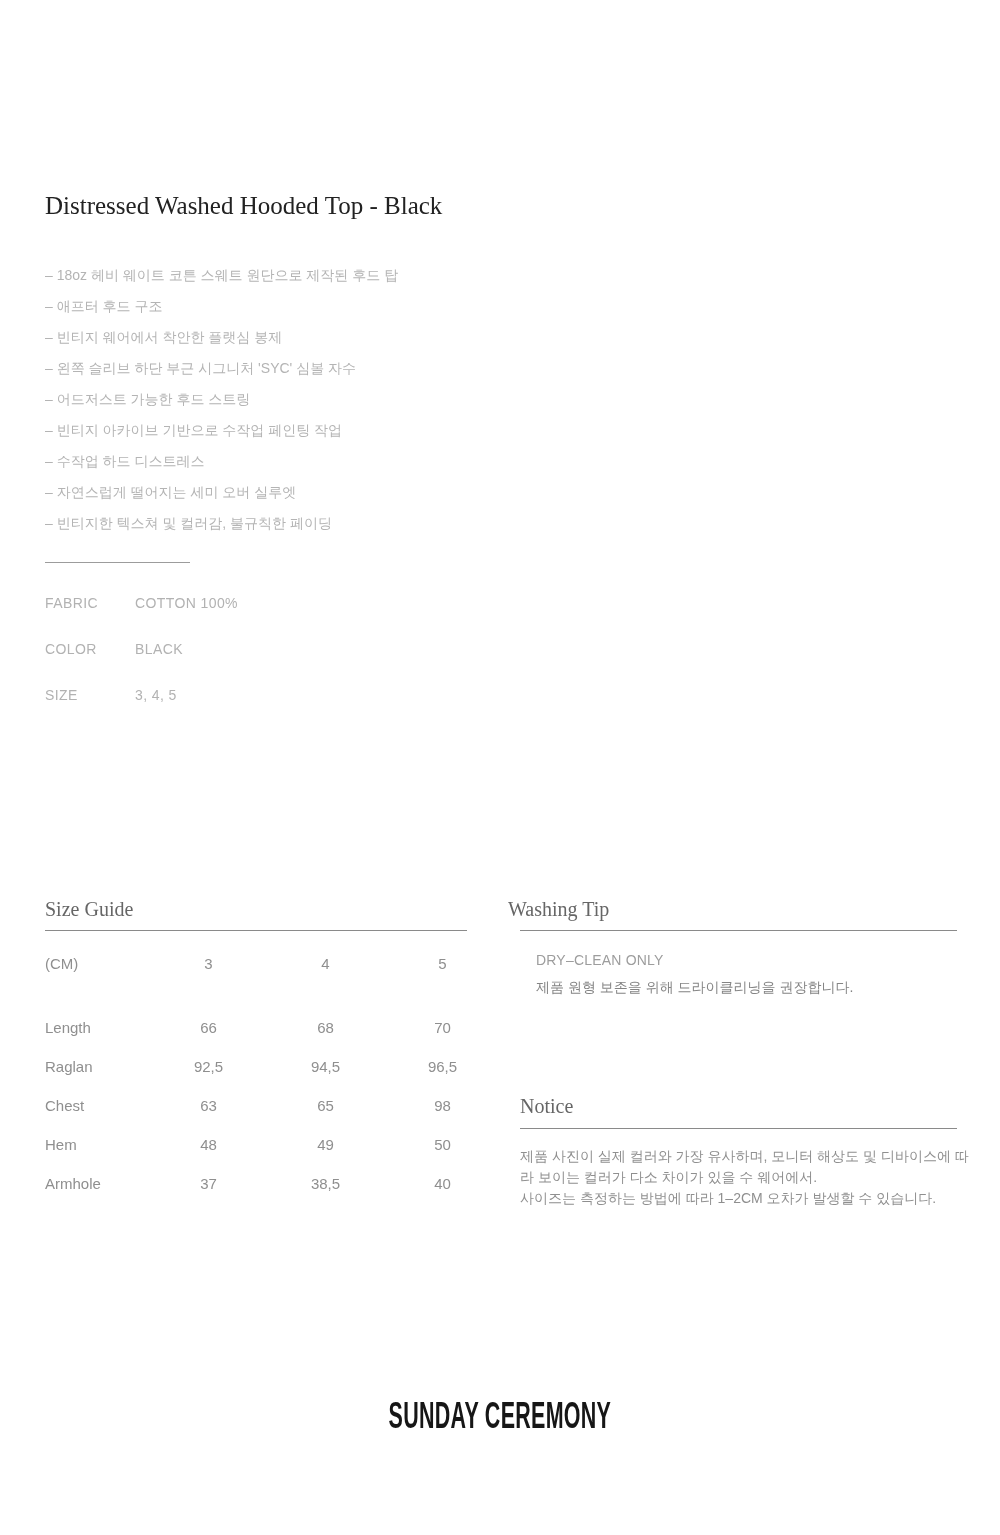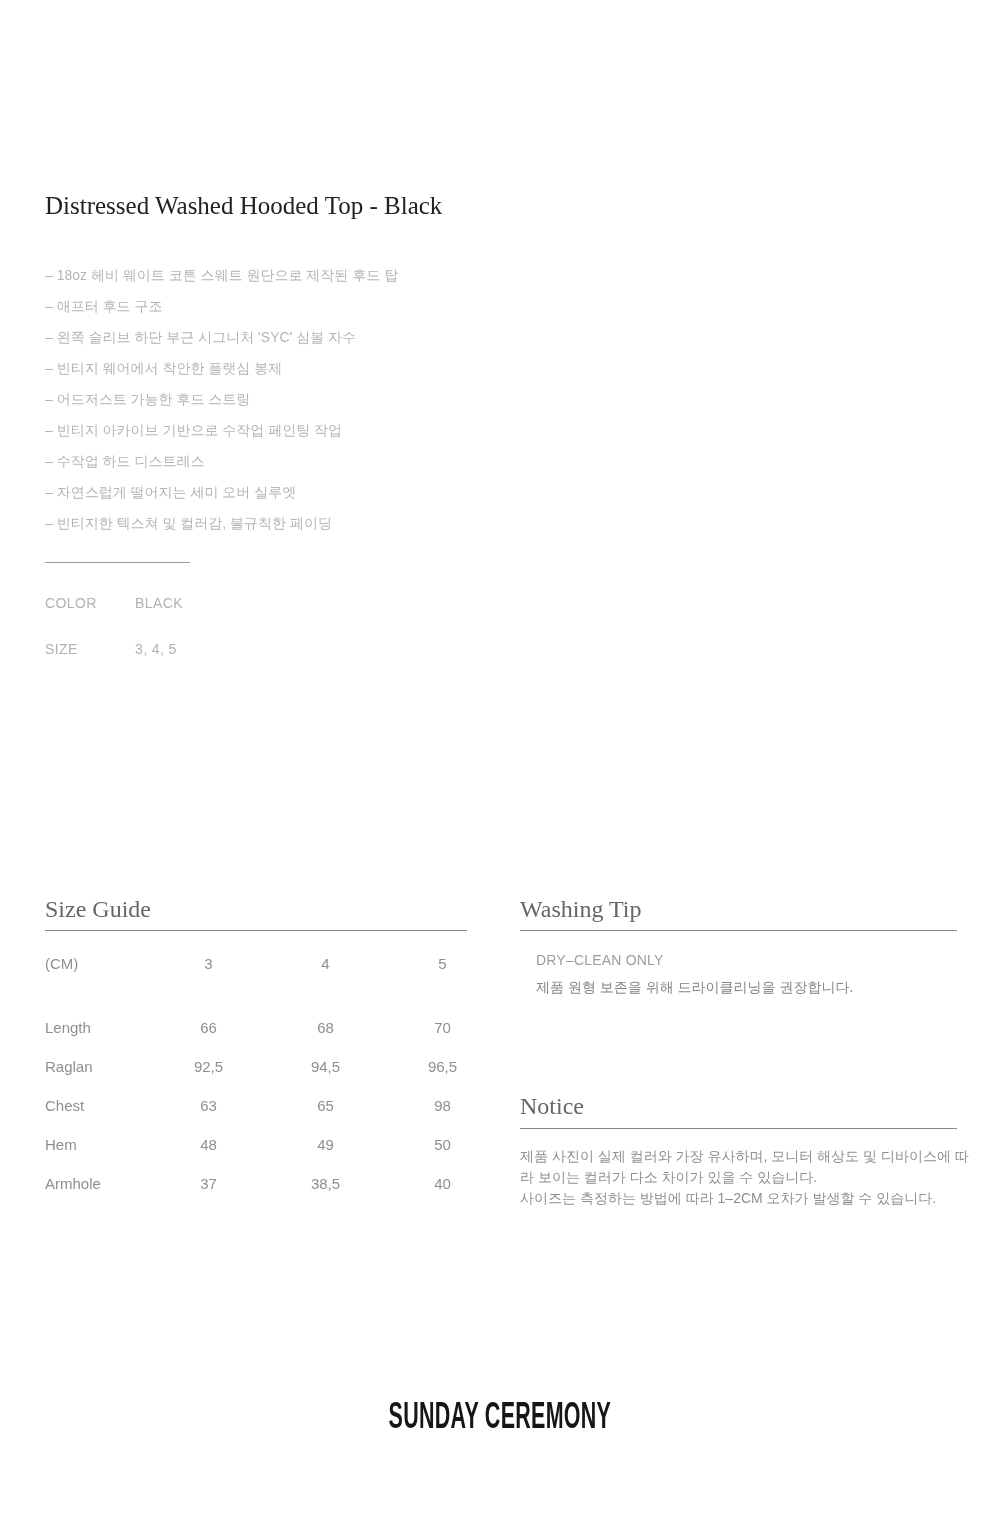--- a/index.html
+++ b/index.html
@@ -55,27 +55,27 @@
   }
   .spec-row { display: flex; height: 46px; line-height: 46px; }
   .spec-label { width: 90px; flex: 0 0 90px; }
 
   
   .section-title {
     position: absolute;
     margin: 0;
     font-family: "Liberation Serif", "DejaVu Serif", serif;
     font-weight: 400;
-    font-size: 24px;
+    font-size: 20px;
     line-height: 30px;
     color: #666666;
     white-space: nowrap;
   }
   .st-size    { left: 45px;  top: 894px; }
-  .st-washing { left: 520px; top: 894px; text-align: right; }
+  .st-washing { left: 508px; top: 894px; text-align: right; }
   .st-notice  { left: 520px; top: 1091px; }
 
   .section-underline { position: absolute; height: 0; border-top: 1px solid #8a8a8a; }
   .ul-size    { left: 45px;  top: 930px;  width: 422px; }
   .ul-washing { left: 520px; top: 930px;  width: 437px; }
   .ul-notice  { left: 520px; top: 1128px; width: 437px; }
 
   
   .sg-table {
     position: absolute;
@@ -135,33 +135,37 @@
 </head>
 <body>
 
 <div class="page">
 
   <h1 class="product-title">Distressed Washed Hooded Top - Black</h1>
 
   <ul class="features">
     <li>– 18oz 헤비 웨이트 코튼 스웨트 원단으로 제작된 후드 탑</li>
     <li>– 애프터 후드 구조</li>
+    <li>– 빈티지 웨어에서 착안한 플랫심 봉제</li>
     <li>– 왼쪽 슬리브 하단 부근 시그니처 'SYC' 심볼 자수</li>
-    <li>– 빈티지 웨어에서 착안한 플랫심 봉제</li>
     <li>– 어드저스트 가능한 후드 스트링</li>
     <li>– 빈티지 아카이브 기반으로 수작업 페인팅 작업</li>
     <li>– 수작업 하드 디스트레스</li>
     <li>– 자연스럽게 떨어지는 세미 오버 실루엣</li>
     <li>– 빈티지한 텍스쳐 및 컬러감, 불규칙한 페이딩</li>
   </ul>
 
   <div class="spec-divider"></div>
 
   <div class="specs">
     <div class="spec-row">
+      <span class="spec-label">FABRIC</span>
+      <span class="spec-value">COTTON 100%</span>
+    </div>
+    <div class="spec-row">
       <span class="spec-label">COLOR</span>
       <span class="spec-value">BLACK</span>
     </div>
     <div class="spec-row">
       <span class="spec-label">SIZE</span>
       <span class="spec-value">3, 4, 5</span>
     </div>
   </div>
 
   <h2 class="section-title st-size">Size Guide</h2>
@@ -211,21 +215,21 @@
   <h2 class="section-title st-washing">Washing Tip</h2>
   <div class="section-underline ul-washing"></div>
   <div class="washing-lines">
     <p class="wl-en">DRY–CLEAN ONLY</p>
     <p class="wl-ko">제품 원형 보존을 위해 드라이클리닝을 권장합니다.</p>
   </div>
 
   <h2 class="section-title st-notice">Notice</h2>
   <div class="section-underline ul-notice"></div>
   <div class="notice-text">
-    <p>제품 사진이 실제 컬러와 가장 유사하며, 모니터 해상도 및 디바이스에 따라 보이는 컬러가 다소 차이가 있을 수 있습니다.</p>
+    <p>제품 사진이 실제 컬러와 가장 유사하며, 모니터 해상도 및 디바이스에 따라 보이는 컬러가 다소 차이가 있을 수 웨어에서.</p>
     <p>사이즈는 측정하는 방법에 따라 1–2CM 오차가 발생할 수 있습니다.</p>
   </div>
 
   <div class="brand">
     <span>SUNDAY CEREMONY</span>
   </div>
 
 </div>
 
 </body></html>

